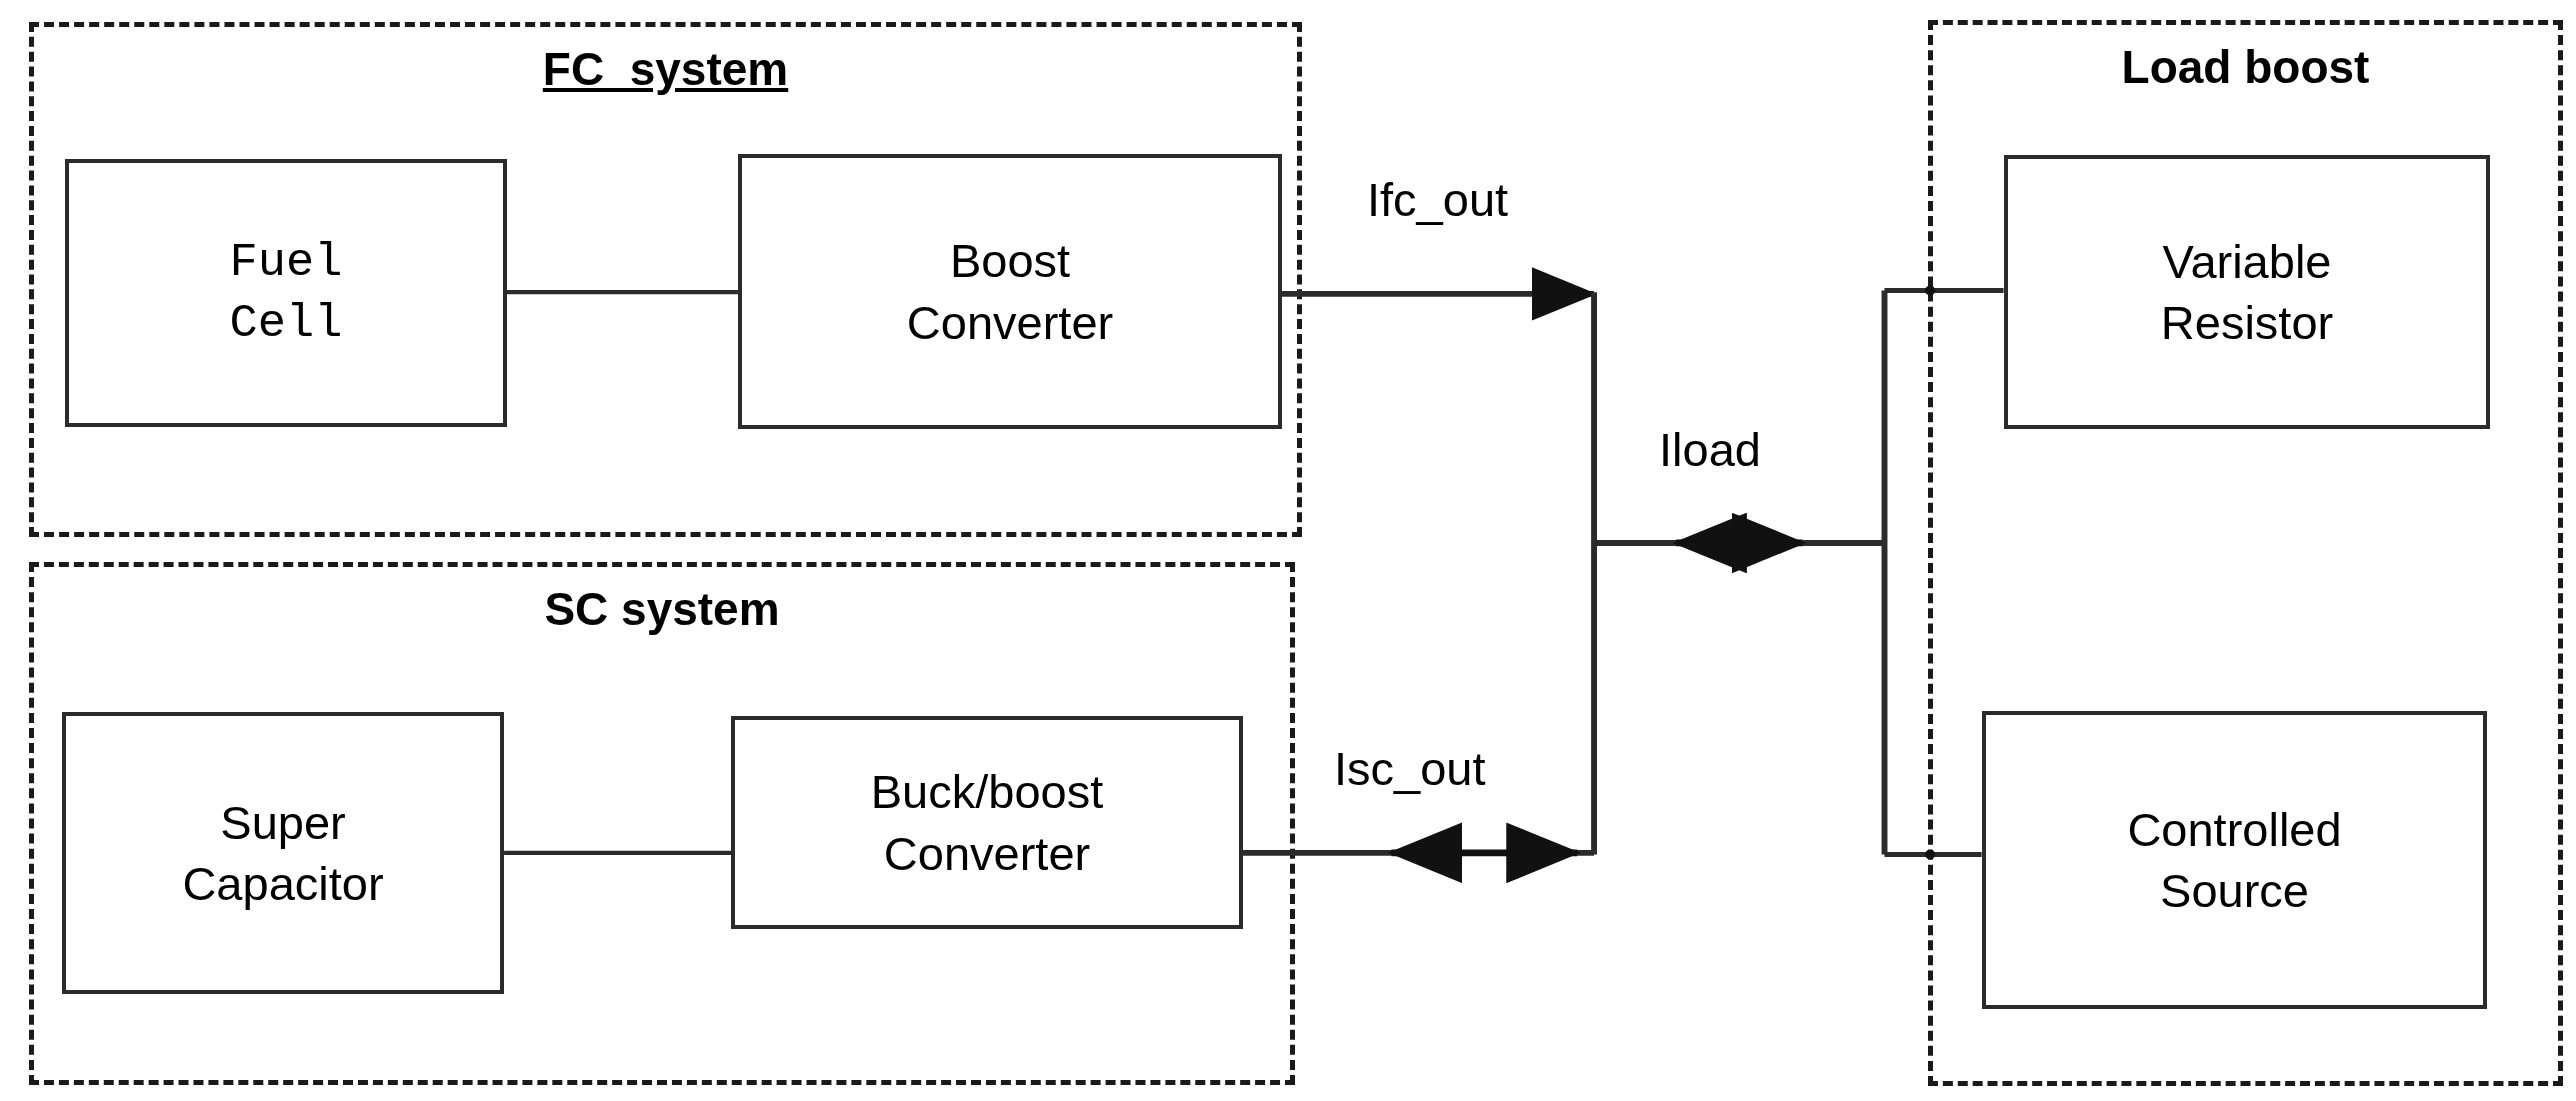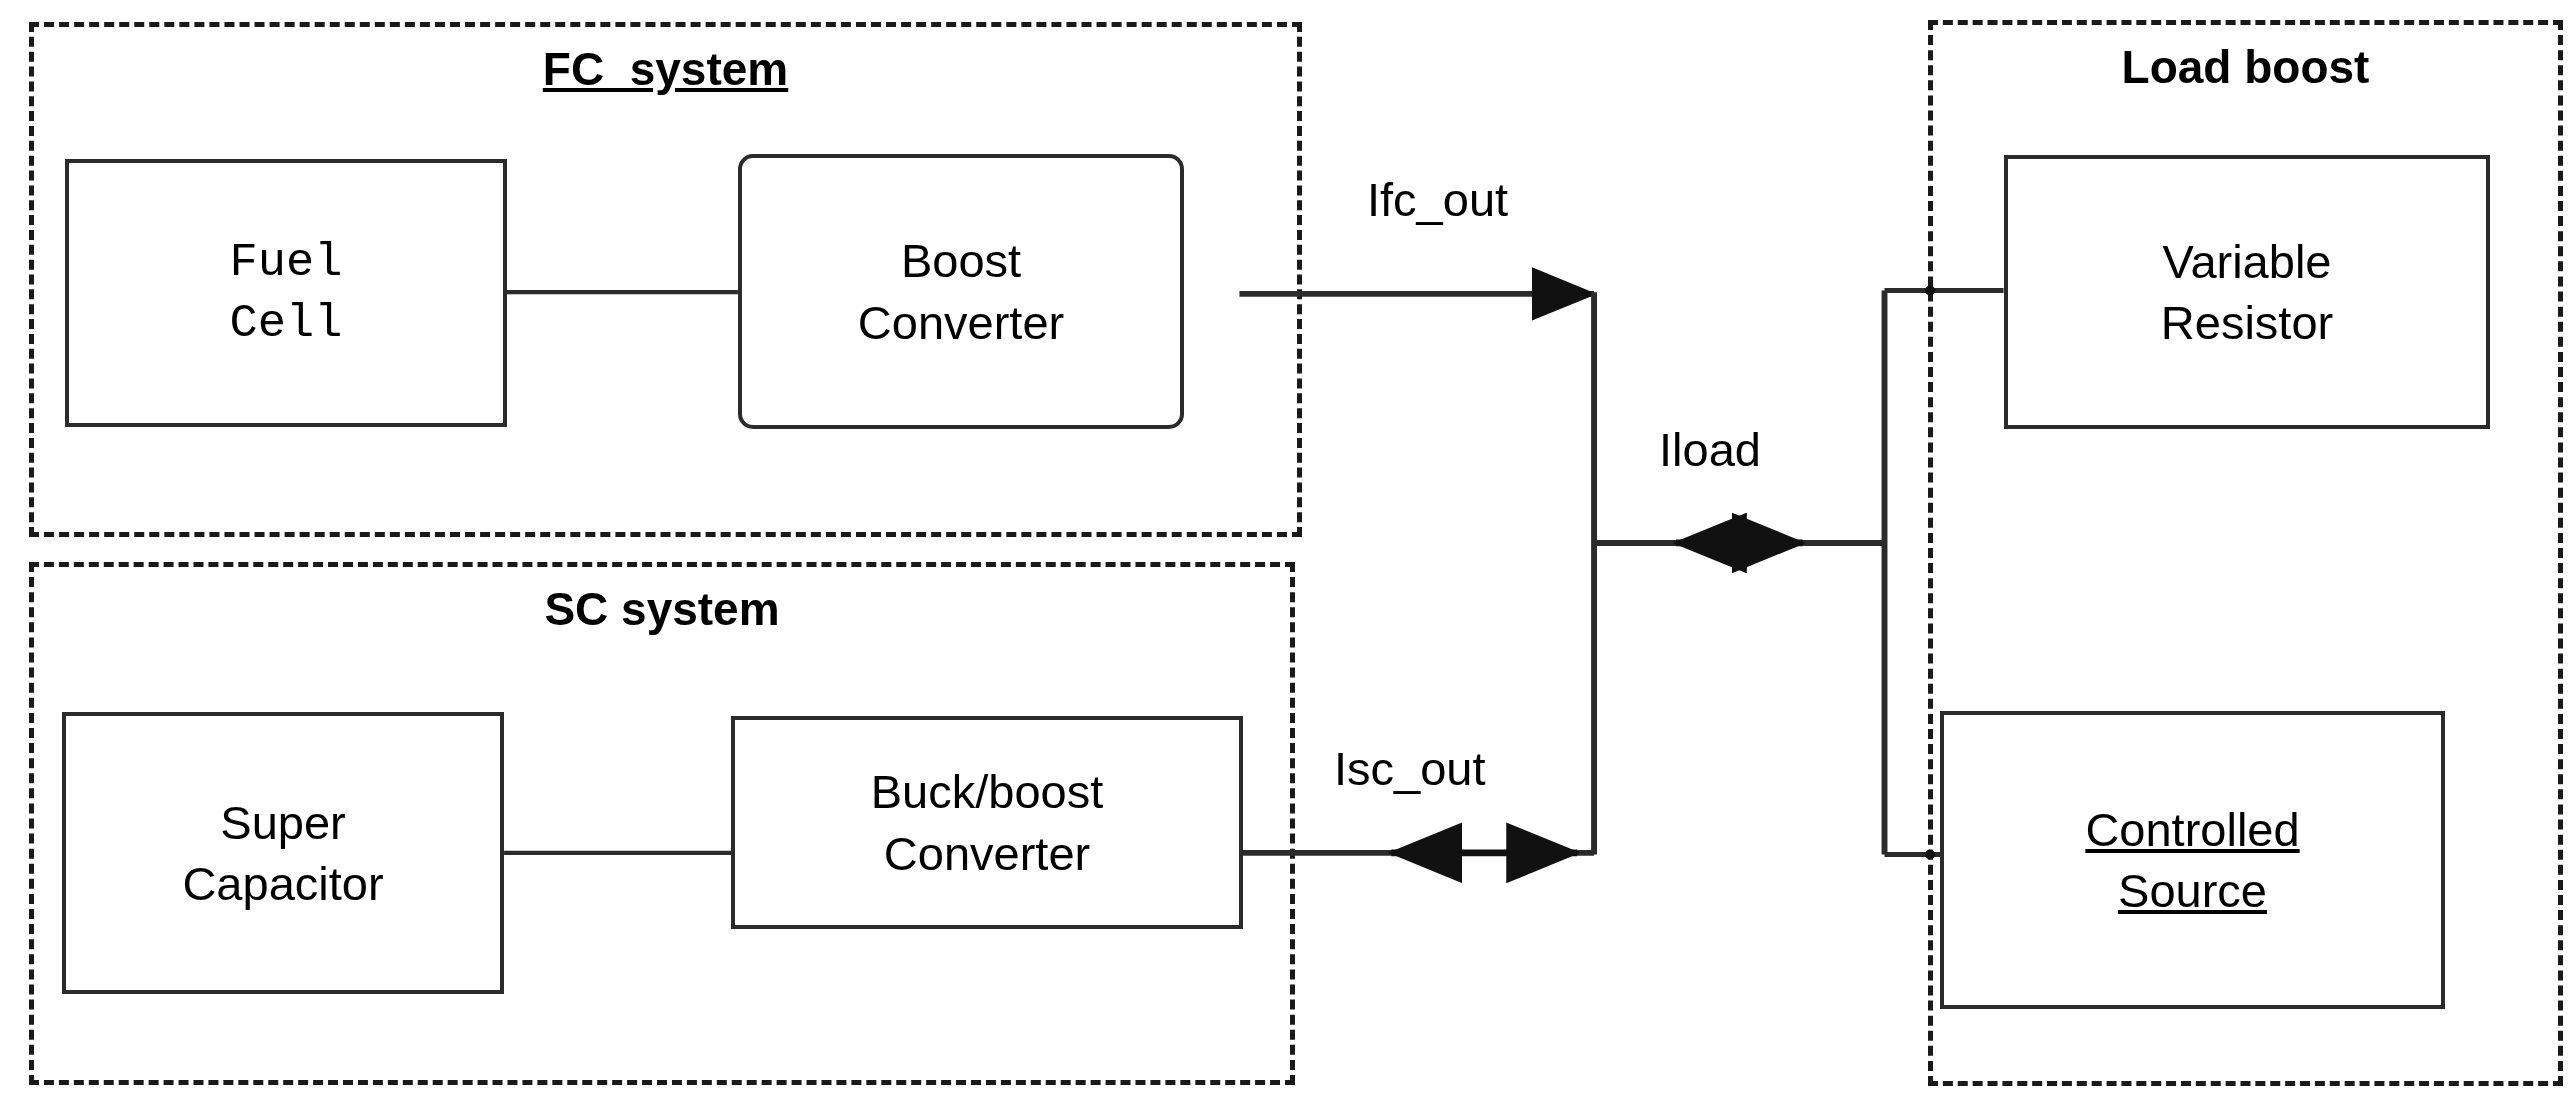--- a/index.html
+++ b/index.html
@@ -113,41 +113,41 @@
 
     <circle cx="2286" cy="344" r="6" fill="#111111"></circle>
     <circle cx="2286" cy="1012" r="6" fill="#111111"></circle>
   </svg>
 
   <div class="unit-box" style="left:65px; top:159px; width:442px; height:268px;font-family:Liberation Mono, monospace;">
     <span class="ln">Fuel</span>
     <span class="ln">Cell</span>
   </div>
 
-  <div class="unit-box" style="left:738px; top:154px; width:446px; height:275px;border-radius:15px;">
+  <div class="unit-box" style="left:738px; top:154px; width:544px; height:275px;">
     <span class="ln">Boost</span>
     <span class="ln">Converter</span>
   </div>
 
   <div class="unit-box" style="left:62px; top:712px; width:442px; height:282px;">
     <span class="ln">Super</span>
     <span class="ln">Capacitor</span>
   </div>
 
   <div class="unit-box" style="left:731px; top:716px; width:512px; height:213px;">
     <span class="ln">Buck/boost</span>
     <span class="ln">Converter</span>
   </div>
 
   <div class="unit-box" style="left:2004px; top:155px; width:486px; height:274px;">
     <span class="ln">Variable</span>
     <span class="ln">Resistor</span>
   </div>
 
-  <div class="unit-box" style="left:1940px; top:711px; width:505px; height:298px;text-decoration:underline;">
+  <div class="unit-box" style="left:1982px; top:711px; width:505px; height:298px;">
     <span class="ln">Controlled</span>
     <span class="ln">Source</span>
   </div>
 
   <div class="signal-label" style="left:1367px; top:176px;">Ifc_out</div>
 
   <div class="signal-label" style="left:1334px; top:745px;">Isc_out</div>
 
   <div class="signal-label" style="left:1659px; top:426px;">Iload</div>
 

